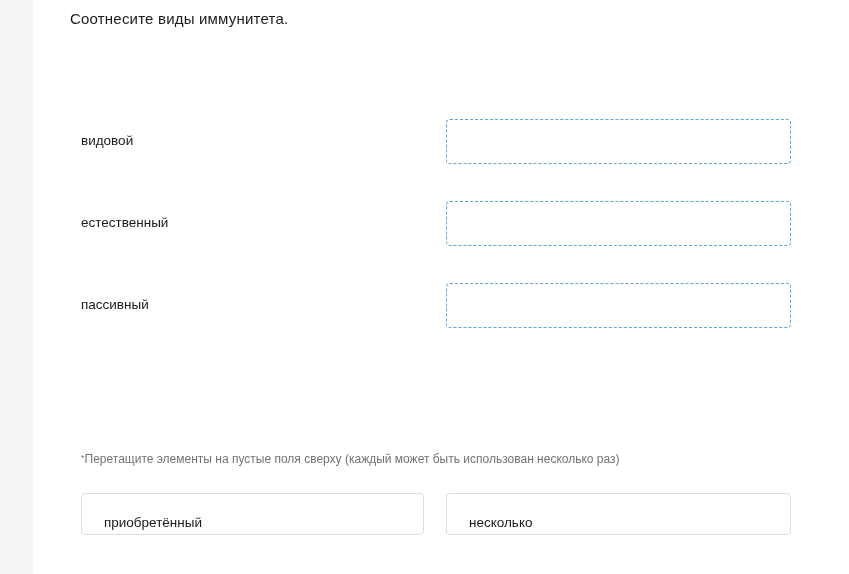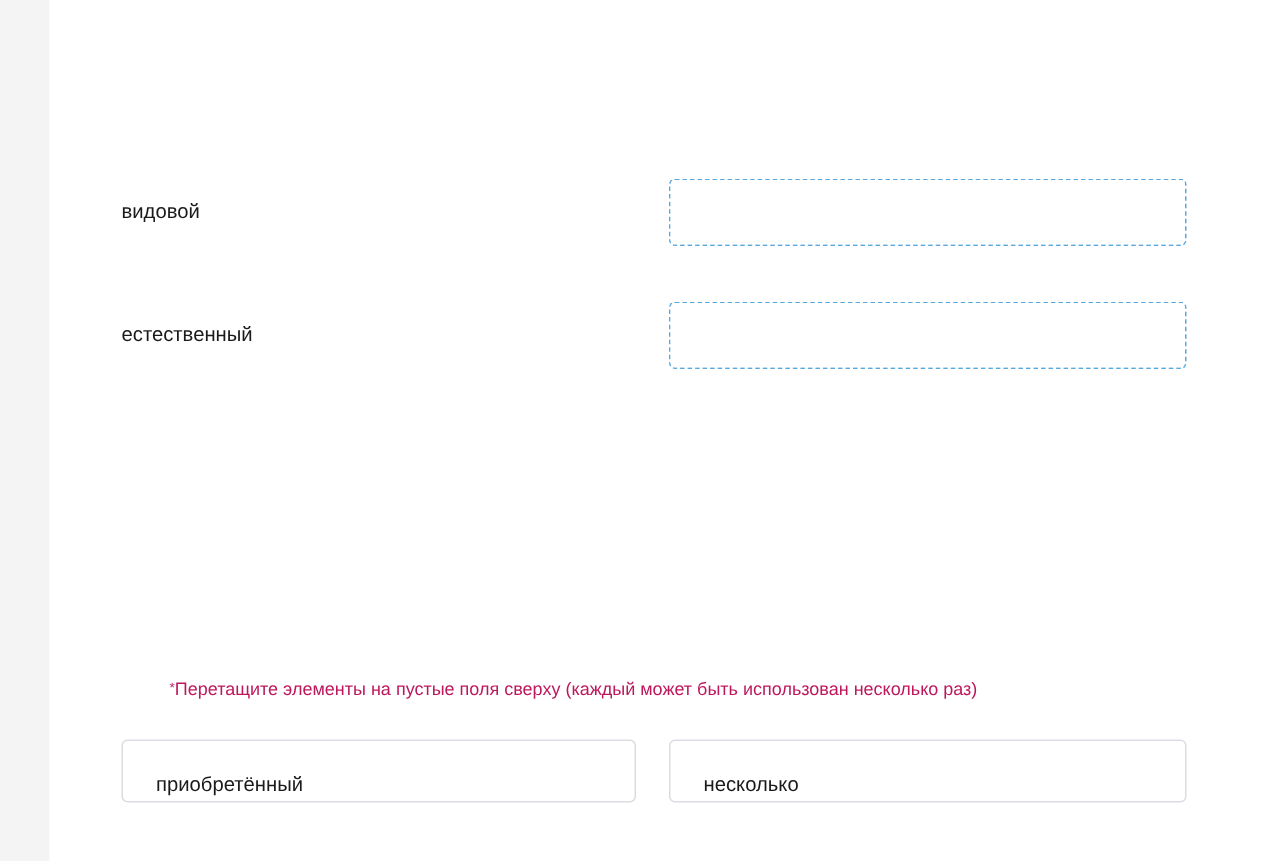--- a/index.html
+++ b/index.html
@@ -55,22 +55,21 @@
     border: 1px dashed #56a8dd;
     border-radius: 4px;
     background: #ffffff;
     box-sizing: border-box;
   }
   .hint {
     position: absolute;
     left: 48px;
     top: 452px;
     font-size: 12px;
-    color: #be185d;
-    margin-left: 32px;
+    color: #737373;
   }
   .hint .star {
     font-size: 9px;
     vertical-align: top;
     position: relative;
     top: 1px;
   }
   .tokens {
     position: absolute;
     left: 0;
@@ -93,34 +92,39 @@
     color: #1a1a1a;
   }
   .token-0 { left: 48px; width: 343px; }
   .token-1 { left: 413px; width: 345px; }
 </style>
 </head>
 <body>
 
 <div class="page">
 
+  <div class="question-title">Соотнесите виды иммунитета.</div>
 
   <div class="match-rows">
 
     <div class="match-row">
       <div class="row-label">видовой</div>
       <div class="drop-zone"></div>
     </div>
 
     <div class="match-row">
       <div class="row-label">естественный</div>
       <div class="drop-zone"></div>
     </div>
 
 
+    <div class="match-row">
+      <div class="row-label">пассивный</div>
+      <div class="drop-zone"></div>
+    </div>
 
   </div>
 
   <div class="hint">
     <span class="star">*</span><span>Перетащите элементы на пустые поля сверху (каждый может быть использован несколько раз)</span>
   </div>
 
   <div class="tokens">
     <div class="token token-0">
       <span class="token-label">приобретённый</span>

